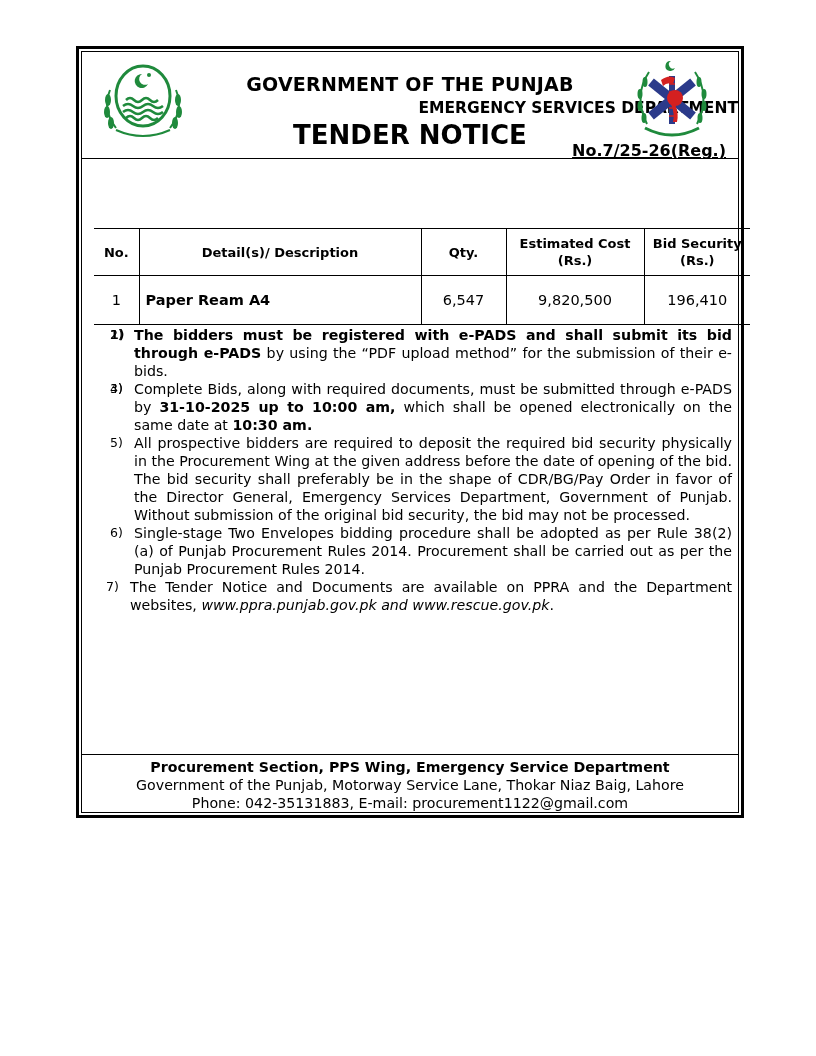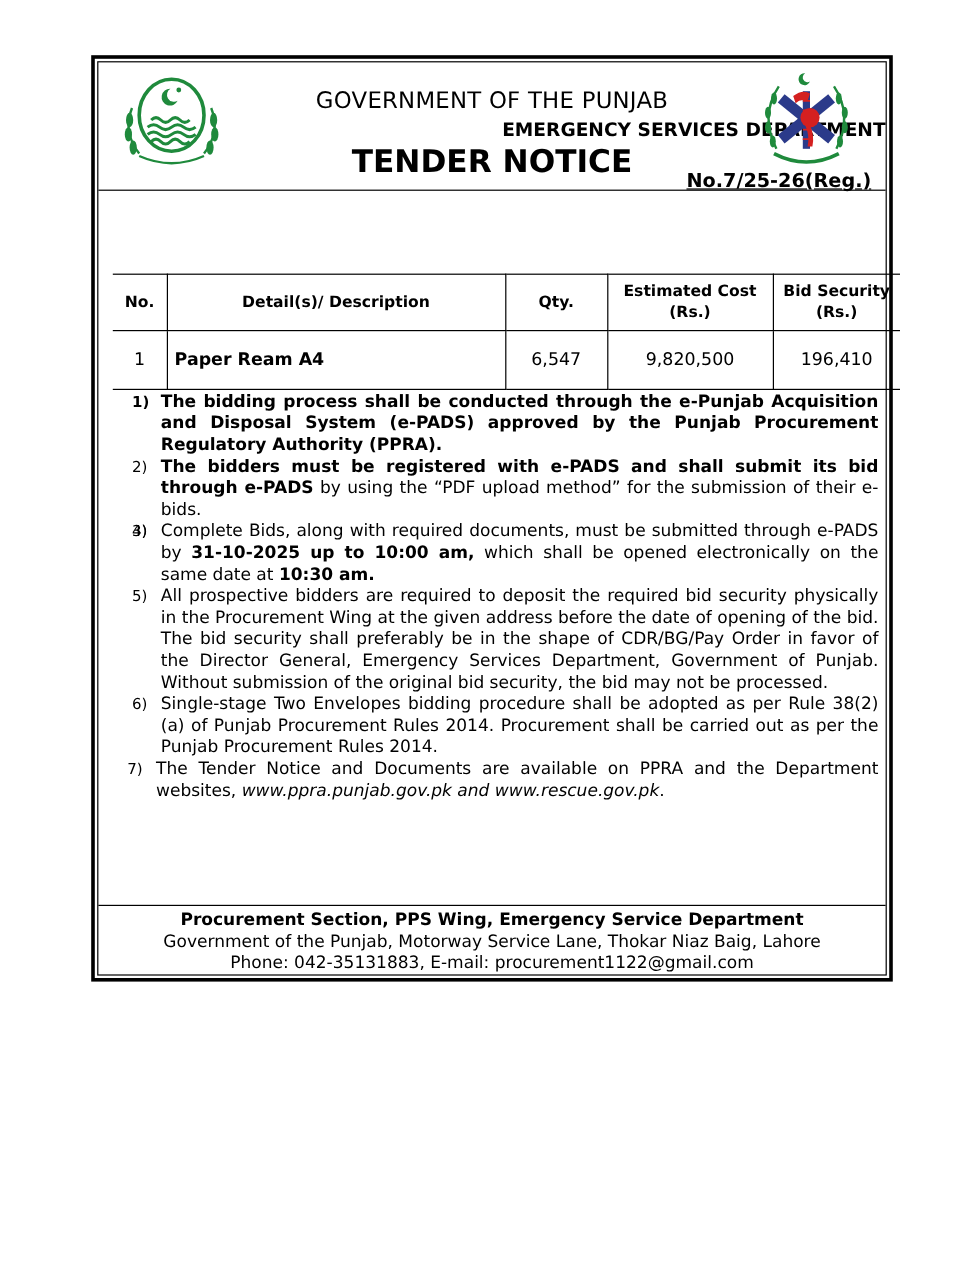--- a/index.html
+++ b/index.html
@@ -11,21 +11,21 @@
   }
   .inner {
     position: relative; width: 100%; height: 100%;
     border: 1px solid #000; box-sizing: border-box;
   }
 
   
   .header { position: absolute; left: 0; top: 0; width: 100%; height: 106px; border-bottom: 1px solid #000; }
   .logo-left { position: absolute; left: 16px; top: 8px; width: 90px; height: 80px; }
   .logo-right { position: absolute; left: 549px; top: 6px; width: 82px; height: 82px; }
-  .title1 { position: absolute; left: 0; width: 100%; top: 21px; text-align: center; font-weight: normal; font-size: 19px; letter-spacing: 0.2px; }
+  .title1 { position: absolute; left: 0; width: 100%; top: 21px; text-align: center; font-weight: bold; font-size: 19px; letter-spacing: 0.2px; }
   .title2 { position: absolute; left: 0; width: 100%; top: 47px; text-align: right; font-weight: bold; font-size: 15.5px; }
   .title3 { position: absolute; left: 0; width: 100%; top: 68px; text-align: center; font-weight: bold; font-size: 26px; }
   .ref-no { position: absolute; right: 12px; top: 89px; font-weight: bold; font-size: 16px; text-decoration: underline; }
 
   
   .intro { position: absolute; left: 6px; right: 6px; top: 114px; font-size: 14.2px; line-height: 18px; text-align: justify; }
 
   
   .items { position: absolute; left: 12px; top: 176px; width: 100%; border-collapse: collapse; table-layout: fixed; }
   .items th, .items td { border: 1px solid #000; font-size: 13px; }
@@ -150,21 +150,20 @@
           <td>6,547</td>
           <td>9,820,500</td>
           <td>196,410</td>
         </tr>
       </tbody>
     </table>
 
     <div class="terms">
       <div class="term">
         <span class="num b">1)</span>
-        <span class="b">The bidding process shall be conducted through the e-Punjab Acquisition and Disposal System (e-PADS) approved by the Punjab Procurement Regulatory Authority (PPRA).</span>
       </div>
       <div class="term">
         <span class="num">2)</span>
         <span class="b">The bidders must be registered with e-PADS and shall submit its bid through e-PADS</span><span> by using the “PDF upload method” for the submission of their e-bids.</span>
       </div>
       <div class="term">
         <span class="num">3)</span>
       </div>
       <div class="term">
         <span class="num">4)</span>

